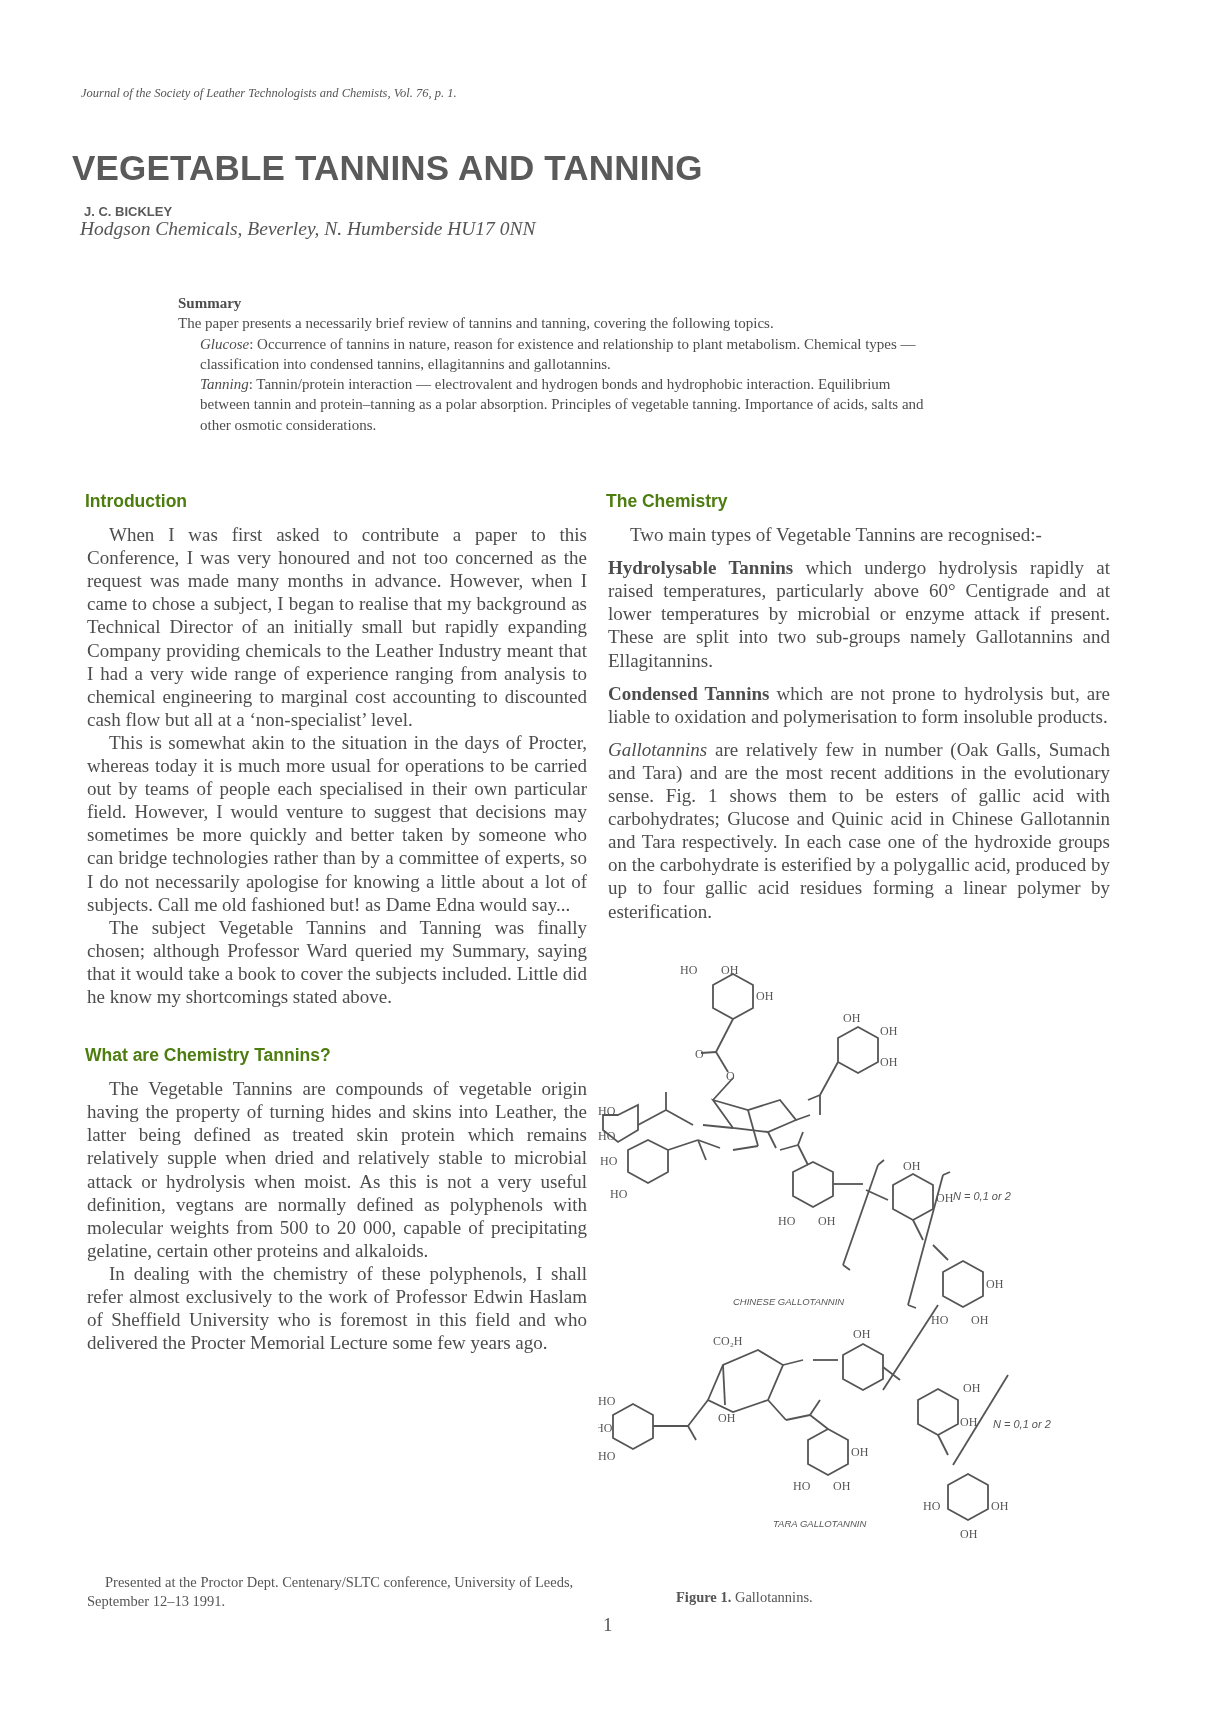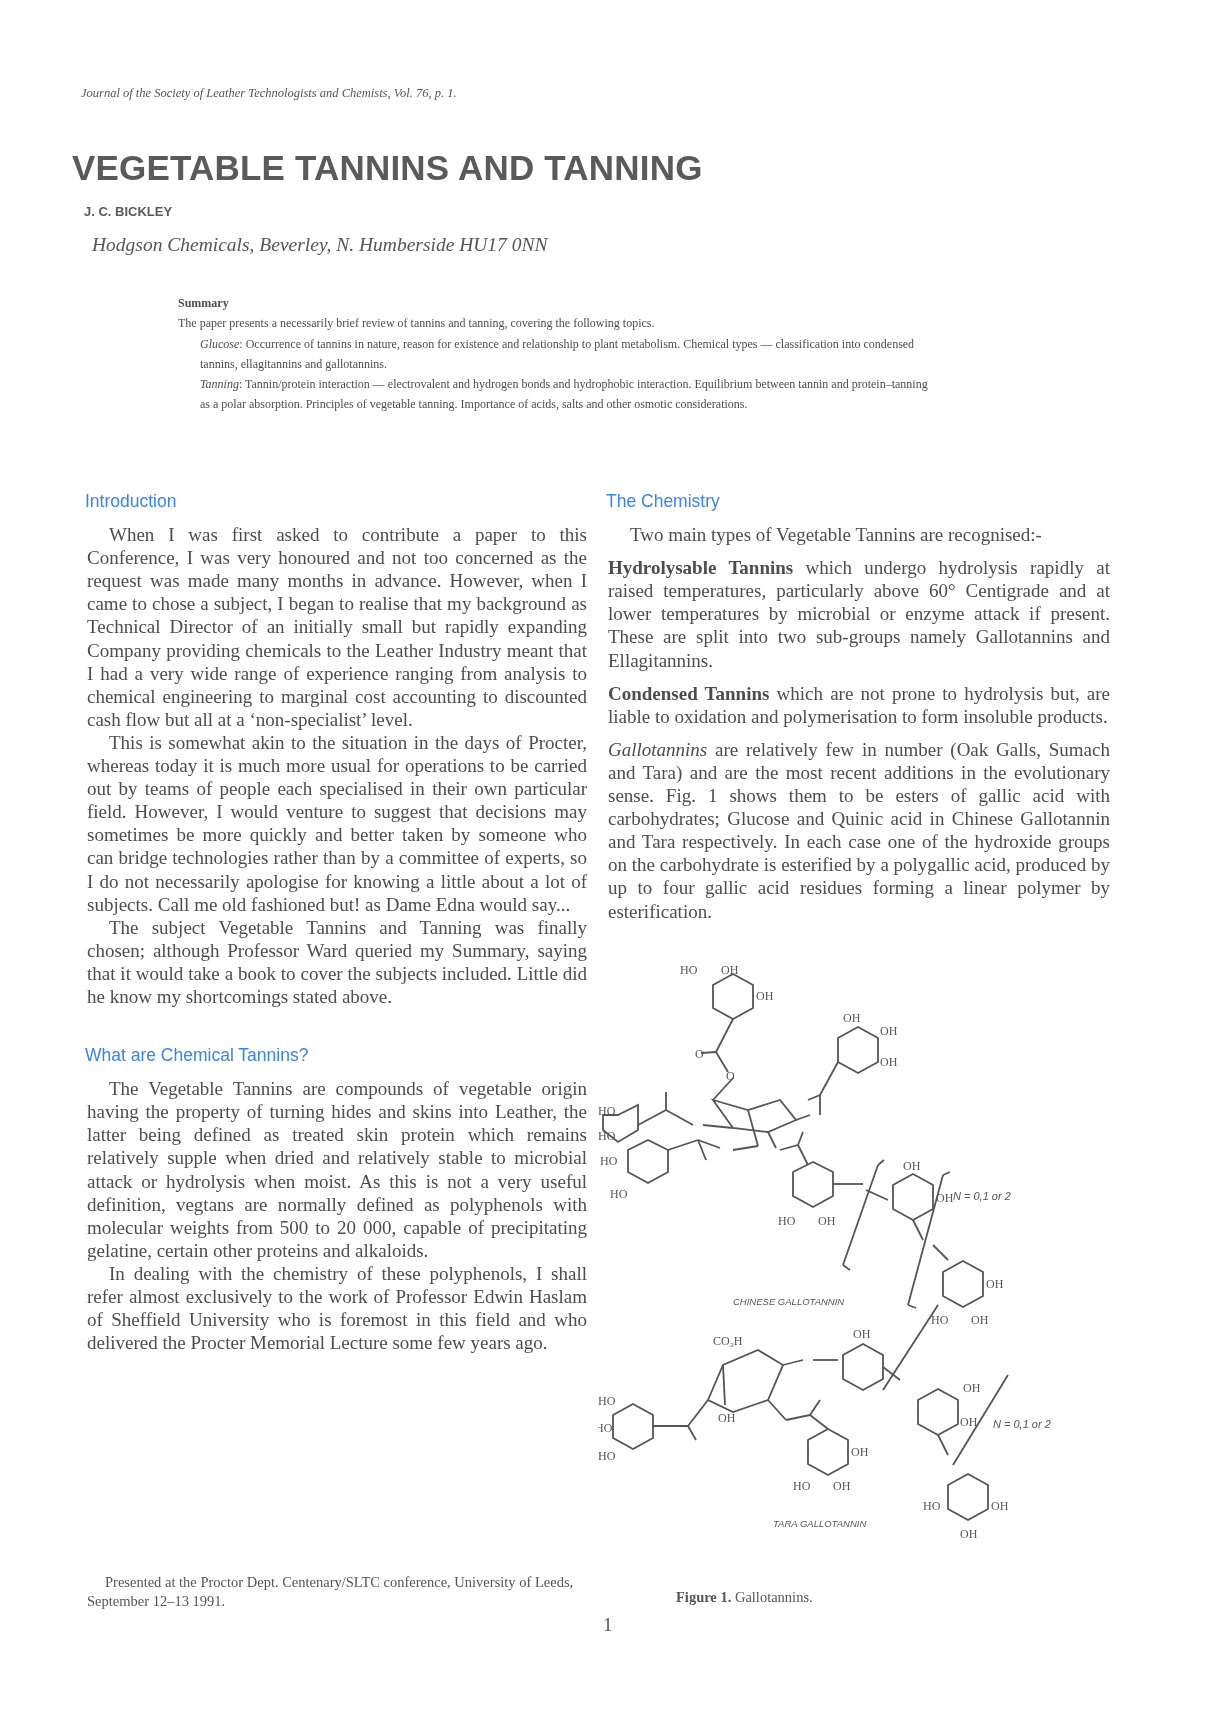--- a/index.html
+++ b/index.html
@@ -3,31 +3,31 @@
 <meta charset="utf-8">
 <style>
   html, body { margin: 0; padding: 0; background: #ffffff; }
   body { width: 1213px; height: 1716px; position: relative; overflow: hidden; color: #4a4a4a; }
   .serif { font-family: "Liberation Serif", "DejaVu Serif", serif; }
   .sans { font-family: "Liberation Sans", "DejaVu Sans", sans-serif; }
 
   #journal-line { position: absolute; left: 81px; top: 86px; font-size: 12.5px; font-style: italic; color: #555; }
   #title { position: absolute; left: 72px; top: 148px; font-size: 35px; font-weight: bold; color: #5a5a5a; letter-spacing: 0.2px; }
   #author { position: absolute; left: 84px; top: 204px; font-size: 13px; font-weight: bold; color: #5a5a5a; }
-  #affiliation { position: absolute; left: 80px; top: 234px; font-size: 19.5px; font-style: italic; color: #555; margin-left: 12px; }
+  #affiliation { position: absolute; left: 80px; top: 218px; font-size: 19.5px; font-style: italic; color: #555; }
 
-  #summary { position: absolute; left: 178px; top: 293px; width: 760px; font-size: 12px; line-height: 20.3px; color: #4d4d4d; }
+  #summary { position: absolute; left: 178px; top: 293px; width: 760px; font-size: 15px; line-height: 20.3px; color: #4d4d4d; }
   #summary .head { font-weight: bold; }
   #summary .indent { padding-left: 22px; }
   #summary p { margin: 0; }
 
   .col { position: absolute; width: 500px; font-size: 19px; line-height: 23.1px; color: #4d4d4d; text-align: justify; }
   #col-left { left: 87px; top: 490px; }
   #col-right { left: 608px; top: 490px; width: 502px; }
-  .col h2 { font-family: "Liberation Sans", "DejaVu Sans", sans-serif; font-size: 17.5px; font-weight: normal; margin: 0 0 10px -2px; color: #3b82f6; }
+  .col h2 { font-family: "Liberation Sans", "DejaVu Sans", sans-serif; font-size: 17.5px; font-weight: bold; margin: 0 0 10px -2px; color: #4d7c0f; }
   .col p { margin: 0; }
   .col p.ind { text-indent: 22px; }
   .col .gap { height: 10px; }
   #what-heading { margin-top: 36px; }
 
   #figure { position: absolute; left: 598px; top: 960px; width: 540px; height: 600px; }
   #figure svg { width: 100%; height: 100%; }
   #figure text { font-family: "Liberation Serif", "DejaVu Serif", serif; font-size: 12px; fill: #555; }
   #figure text.lbl { font-family: "Liberation Sans", "DejaVu Sans", sans-serif; font-style: italic; font-size: 9.5px; }
   #figure text.nlab { font-family: "Liberation Sans", "DejaVu Sans", sans-serif; font-style: italic; font-size: 11px; }
@@ -50,21 +50,21 @@
   <p>The paper presents a necessarily brief review of tannins and tanning, covering the following topics.</p>
   <p class="indent"><i>Glucose</i><span>: Occurrence of tannins in nature, reason for existence and relationship to plant metabolism. Chemical types — classification into condensed tannins, ellagitannins and gallotannins.</span></p>
   <p class="indent"><i>Tanning</i><span>: Tannin/protein interaction — electrovalent and hydrogen bonds and hydrophobic interaction. Equilibrium between tannin and protein–tanning as a polar absorption. Principles of vegetable tanning. Importance of acids, salts and other osmotic considerations.</span></p>
 </div>
 
 <div id="col-left" class="col serif">
   <h2>Introduction</h2>
   <p class="ind">When I was first asked to contribute a paper to this Conference, I was very honoured and not too concerned as the request was made many months in advance. However, when I came to chose a subject, I began to realise that my background as Technical Director of an initially small but rapidly expanding Company providing chemicals to the Leather Industry meant that I had a very wide range of experience ranging from analysis to chemical engineering to marginal cost accounting to discounted cash flow but all at a ‘non-specialist’ level.</p>
   <p class="ind">This is somewhat akin to the situation in the days of Procter, whereas today it is much more usual for operations to be carried out by teams of people each specialised in their own particular field. However, I would venture to suggest that decisions may sometimes be more quickly and better taken by someone who can bridge technologies rather than by a committee of experts, so I do not necessarily apologise for knowing a little about a lot of subjects. Call me old fashioned but! as Dame Edna would say...</p>
   <p class="ind">The subject Vegetable Tannins and Tanning was finally chosen; although Professor Ward queried my Summary, saying that it would take a book to cover the subjects included. Little did he know my shortcomings stated above.</p>
-  <h2 id="what-heading">What are Chemical Tannins?</h2>
+  <h2 id="what-heading">What are Chemistry Tannins?</h2>
   <p class="ind">The Vegetable Tannins are compounds of vegetable origin having the property of turning hides and skins into Leather, the latter being defined as treated skin protein which remains relatively supple when dried and relatively stable to microbial attack or hydrolysis when moist. As this is not a very useful definition, vegtans are normally defined as polyphenols with molecular weights from 500 to 20 000, capable of precipitating gelatine, certain other proteins and alkaloids.</p>
   <p class="ind">In dealing with the chemistry of these polyphenols, I shall refer almost exclusively to the work of Professor Edwin Haslam of Sheffield University who is foremost in this field and who delivered the Procter Memorial Lecture some few years ago.</p>
 </div>
 
 <div id="col-right" class="col serif">
   <h2>The Chemistry</h2>
   <p class="ind">Two main types of Vegetable Tannins are recognised:-</p>
   <div class="gap"></div>
   <p><b>Hydrolysable Tannins</b><span> which undergo hydrolysis rapidly at raised temperatures, particularly above 60° Centigrade and at lower temperatures by microbial or enzyme attack if present. These are split into two sub-groups namely Gallotannins and Ellagitannins.</span></p>
   <div class="gap"></div>

